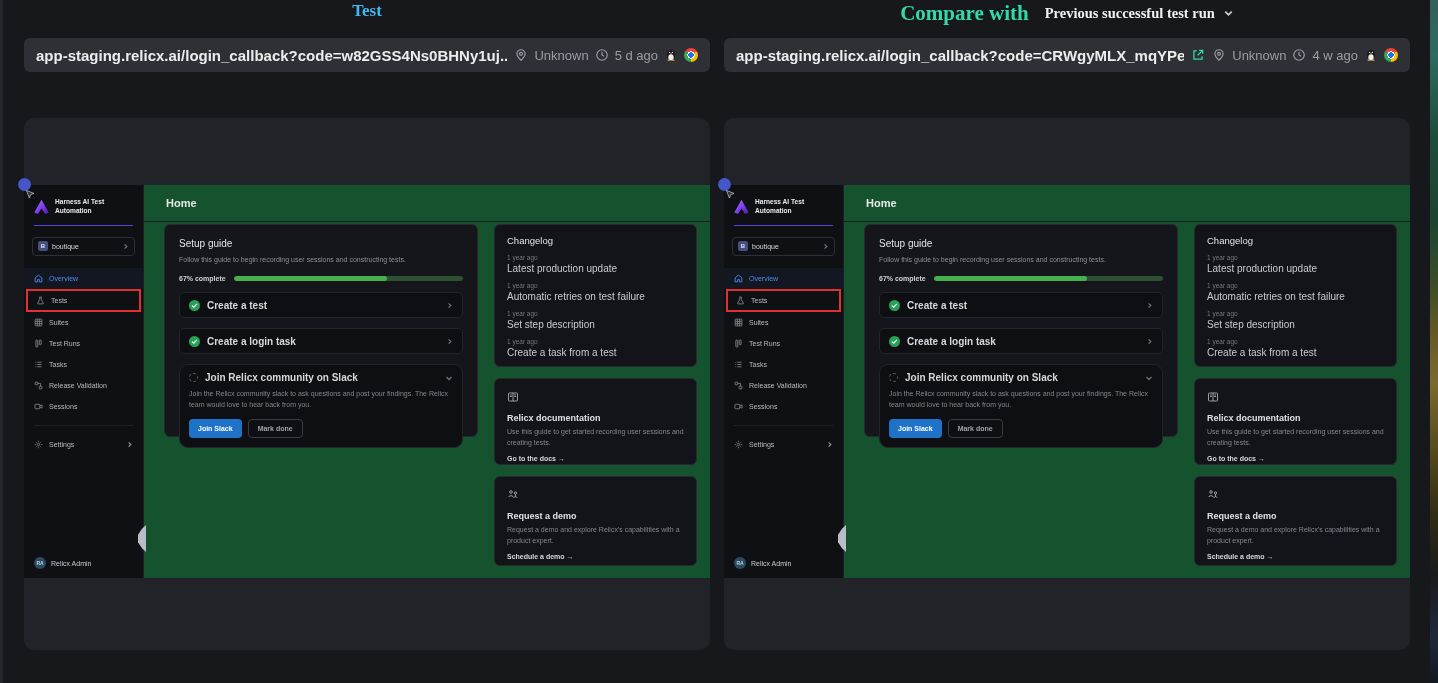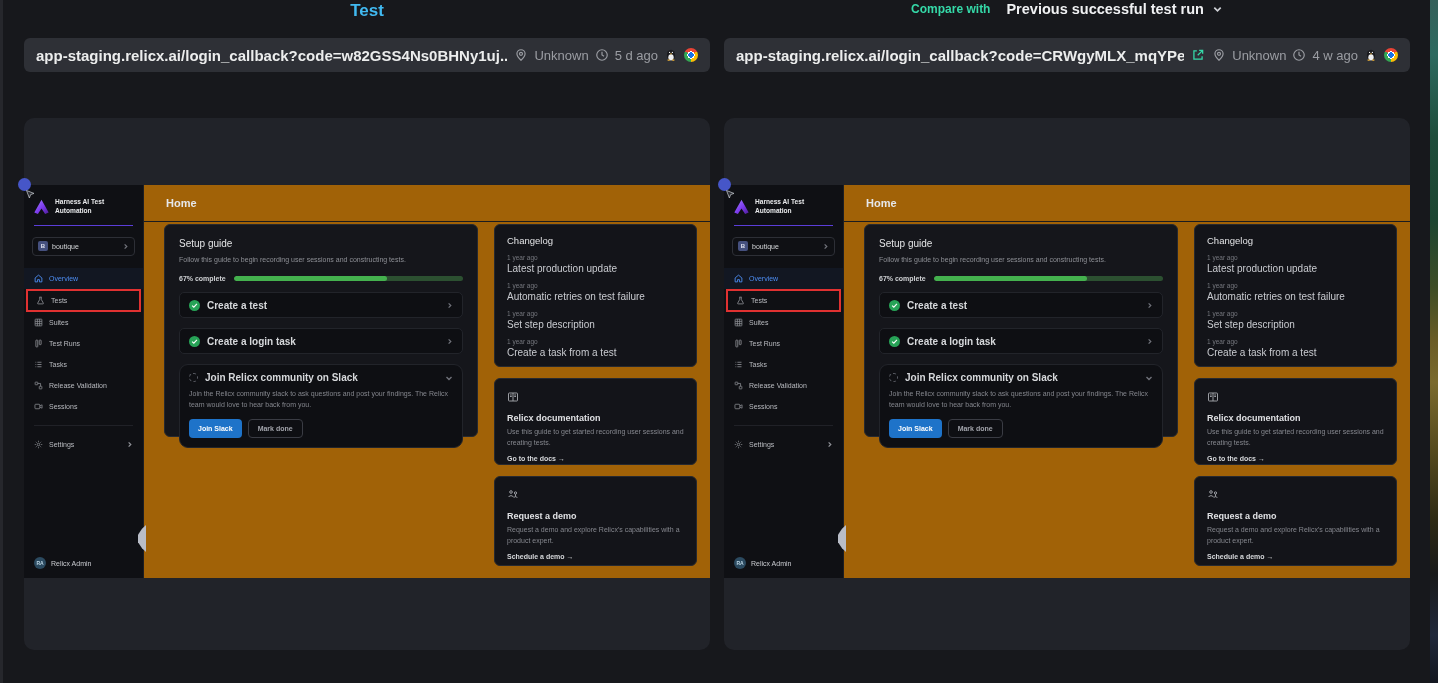--- a/index.html
+++ b/index.html
@@ -3,45 +3,45 @@
 <meta charset="utf-8">
 <style>
   * { margin:0; padding:0; box-sizing:border-box; }
   html,body { width:1438px; height:683px; overflow:hidden; }
   body { background:#17181c; font-family:"Liberation Sans","DejaVu Sans",sans-serif; position:relative; color:#d7d9dc; }
 
   .edge-left { position:absolute; left:0; top:0; width:3px; height:683px; background:#26272c; }
   .edge-right { position:absolute; left:1430px; top:0; width:8px; height:683px;
     background:linear-gradient(180deg,#35605a 0%,#2d6a5f 8%,#1f4d3b 20%,#1c4531 32%,#3d4d26 42%,#6a5c26 50%,#7a6a2d 56%,#554a1e 66%,#2e2a14 76%,#191a1a 84%,#20283a 93%,#131720 100%); }
 
-  .panel-title-row { position:absolute; top:0; left:0; width:100%; height:26px; }
+  .panel-title-row { position:absolute; top:0; left:0; width:100%; height:26px;font-family:Liberation Serif, serif; }
   .left-title { position:absolute; left:24px; width:686px; top:1px; text-align:center;
     font-size:17px; font-weight:bold; color:#41b9f0; }
   .right-title { position:absolute; left:724px; width:686px; top:1px; display:flex;
     justify-content:center; align-items:center; gap:16px; }
-  .compare-label { font-size:12px; font-weight:bold; color:#35d9a8; }
+  .compare-label { font-size:21px; font-weight:bold; color:#35d9a8; }
   .compare-select { display:flex; align-items:center; gap:8px; cursor:pointer; }
   .compare-value { font-size:14.5px; font-weight:bold; color:#f0f1f3; }
 
   .urlbar { position:absolute; top:38px; width:686px; height:34px; background:#2e3036;
     border-radius:6px; display:flex; align-items:center; padding:0 12px; gap:7px; }
   .urlbar.lft { left:24px; } .urlbar.rgt { left:724px; }
   .url-text { font-size:15px; font-weight:bold; color:#eceded; white-space:nowrap; overflow:hidden; }
   .url-meta { display:flex; align-items:center; gap:6px; margin-left:auto; color:#9b9da3;
     font-size:13px; white-space:nowrap; }
   .meta-ico { width:14px; height:14px; flex:0 0 auto; }
   .chrome-ico { width:14px; height:14px; border-radius:50%; flex:0 0 auto;
     background: radial-gradient(circle at center,#1a73e8 0 26%,#ffffff 26% 38%,rgba(0,0,0,0) 38%),
     conic-gradient(from -60deg,#ea4335 0 120deg,#fbbc05 120deg 240deg,#34a853 240deg 360deg); }
 
   .shot-card { position:absolute; top:118px; width:686px; height:532px; background:#212329; border-radius:10px; }
   .shot-card.lft { left:24px; } .shot-card.rgt { left:724px; }
 
   
-  .app { position:absolute; top:67px; left:0; width:686px; height:393px; background:#a16207; }
+  .app { position:absolute; top:67px; left:0; width:686px; height:393px; background:#14532d; }
   .cursor-dot { position:absolute; left:-6px; top:-7px; width:13px; height:13px; border-radius:50%;
     background:#4656c8; z-index:3; }
   .cursor-arrow { position:absolute; left:2px; top:5px; z-index:4; }
 
   .sb { position:absolute; left:0; top:0; width:120px; height:100%; background:#0f1014;
     border-right:1px solid #1d1e23; display:flex; flex-direction:column; }
   .sb-logo { display:flex; gap:6px; align-items:center; margin:13px 10px 0 10px; }
   .logo-mark { width:15px; height:15px; flex:0 0 auto;
     background:linear-gradient(135deg,#a78bfa 0%,#7c3aed 55%,#4c1d95 100%);
     clip-path:polygon(50% 2%, 98% 88%, 74% 98%, 50% 60%, 26% 98%, 2% 88%); }

